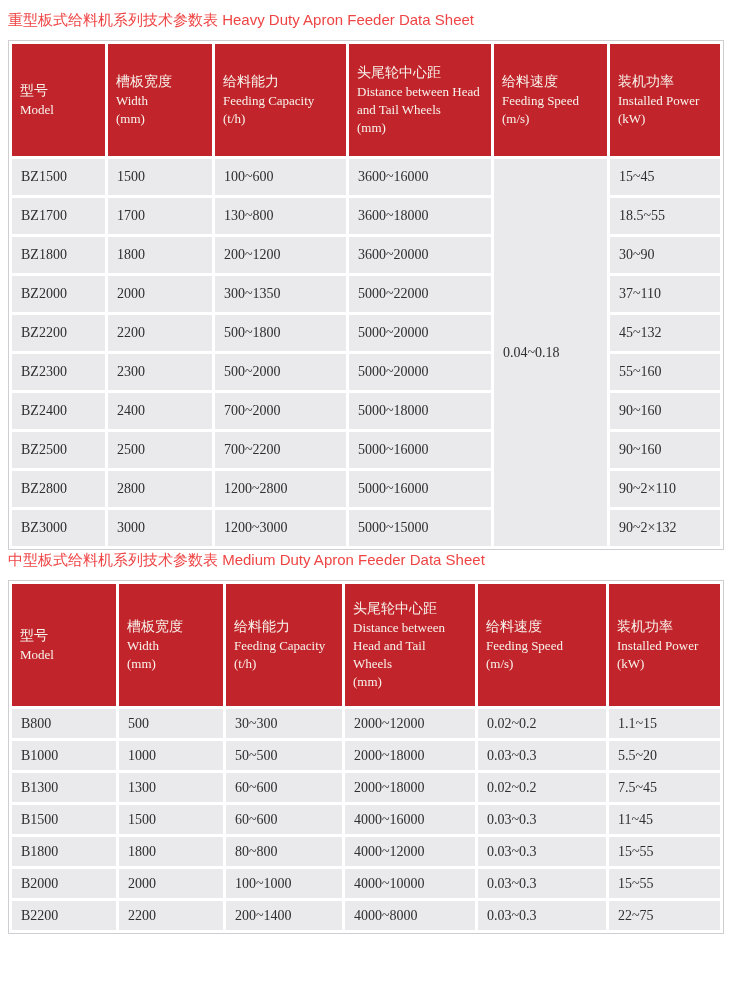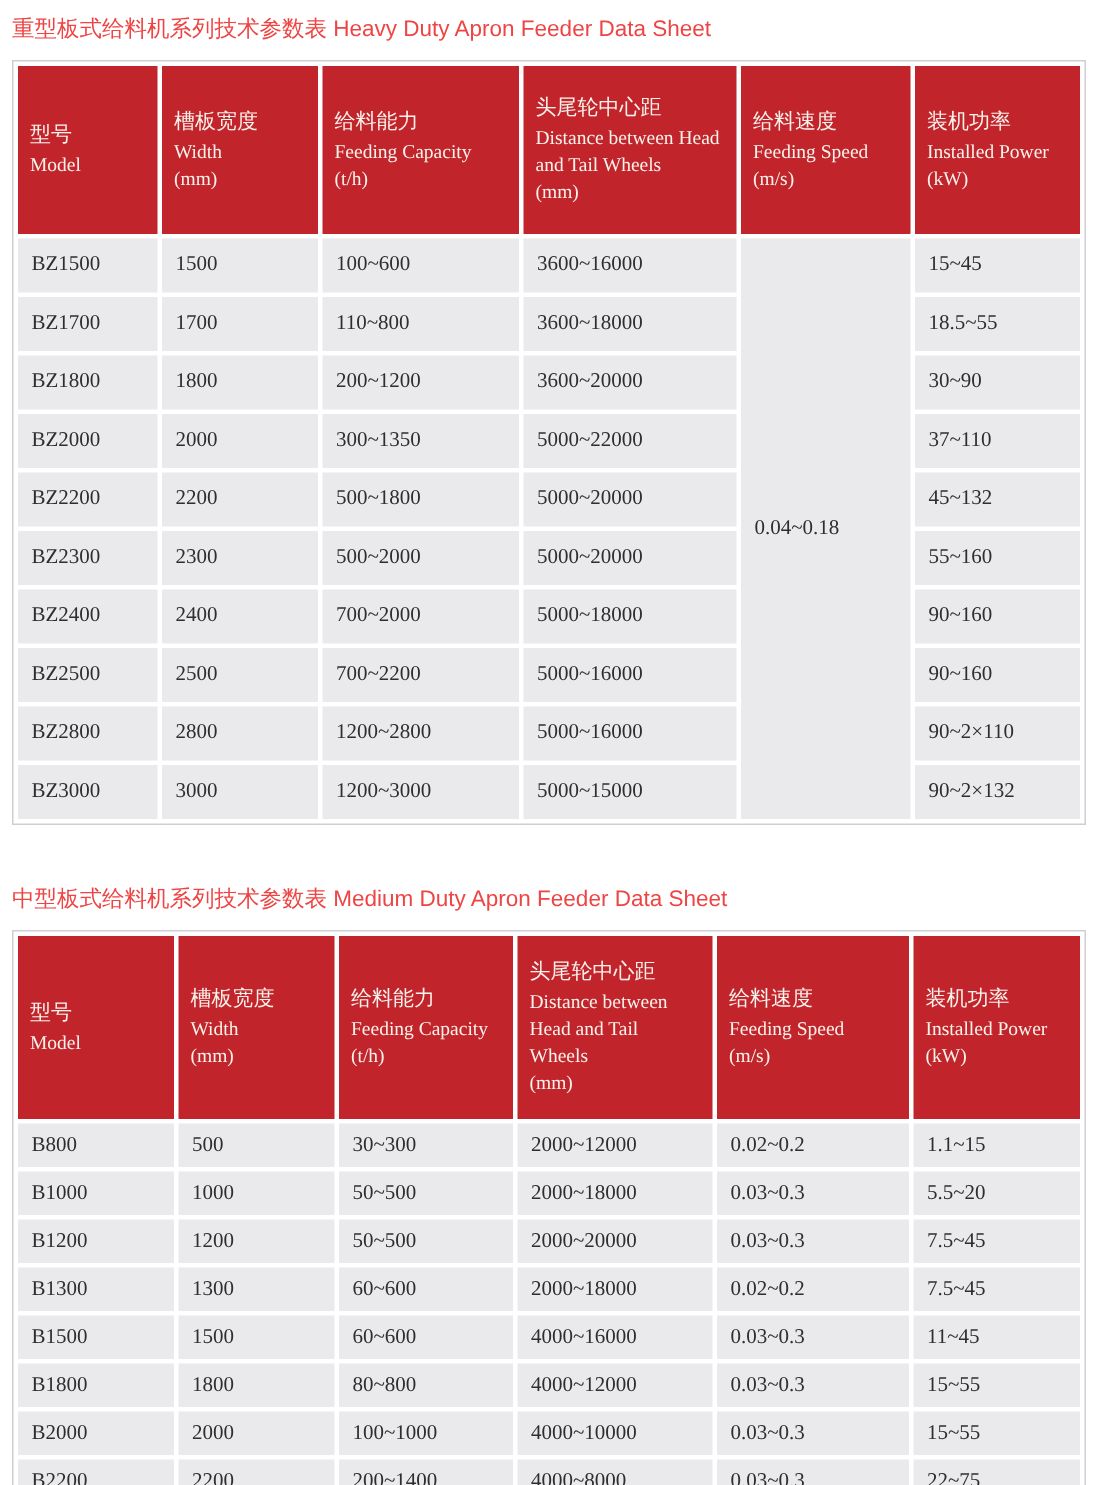--- a/index.html
+++ b/index.html
@@ -12,21 +12,21 @@
   .page { padding: 10px 8px 14px 8px; }
 
   h2.tbl-title {
     font-family: "Liberation Sans", sans-serif;
     font-weight: 400;
     font-size: 15px;
     line-height: 20px;
     color: #ef4444;
     margin: 0 0 10px 0;
   }
-  section + section h2.tbl-title { margin-top: 40px; }
+  section + section h2.tbl-title { }
 
   table.spec {
     border-collapse: separate;
     border-spacing: 3px;
     background: #ffffff;
     border: 1px solid #cfcfd2;
     width: 714px;
     table-layout: fixed;
   }
   table.spec th {
@@ -109,21 +109,21 @@
               <td>BZ1500</td>
               <td>1500</td>
               <td>100~600</td>
               <td>3600~16000</td>
               <td class="merged" rowspan="10">0.04~0.18</td>
               <td>15~45</td>
             </tr>
             <tr>
               <td>BZ1700</td>
               <td>1700</td>
-              <td>110~800</td>
+              <td>130~800</td>
               <td>3600~18000</td>
               <td>18.5~55</td>
             </tr>
             <tr>
               <td>BZ1800</td>
               <td>1800</td>
               <td>200~1200</td>
               <td>3600~20000</td>
               <td>30~90</td>
             </tr>
@@ -234,28 +234,20 @@
             </tr>
             <tr>
               <td>B1000</td>
               <td>1000</td>
               <td>50~500</td>
               <td>2000~18000</td>
               <td>0.03~0.3</td>
               <td>5.5~20</td>
             </tr>
             <tr>
-              <td>B1200</td>
-              <td>1200</td>
-              <td>50~500</td>
-              <td>2000~20000</td>
-              <td>0.03~0.3</td>
-              <td>7.5~45</td>
-            </tr>
-            <tr>
               <td>B1300</td>
               <td>1300</td>
               <td>60~600</td>
               <td>2000~18000</td>
               <td>0.02~0.2</td>
               <td>7.5~45</td>
             </tr>
             <tr>
               <td>B1500</td>
               <td>1500</td>

